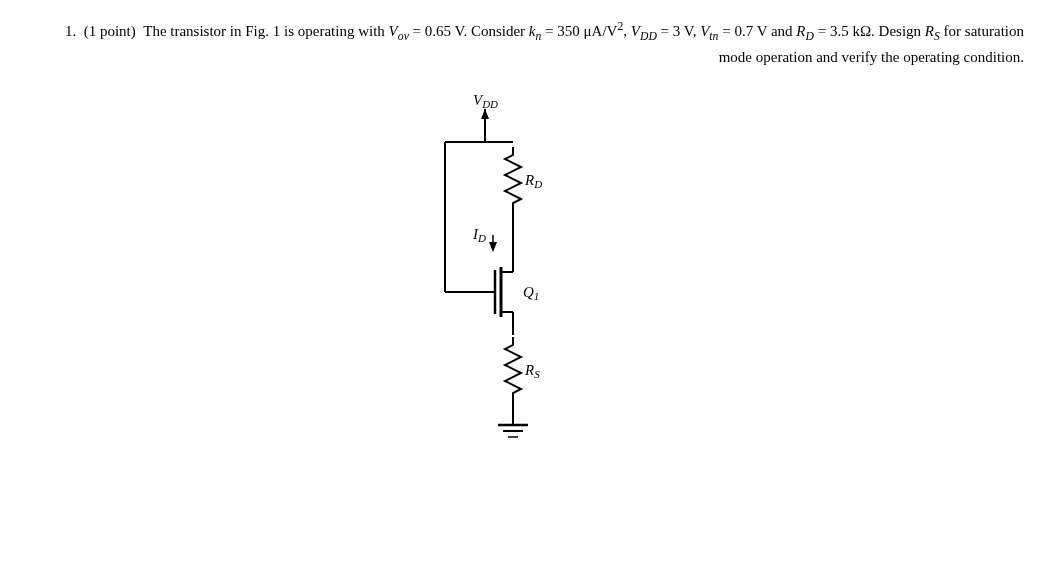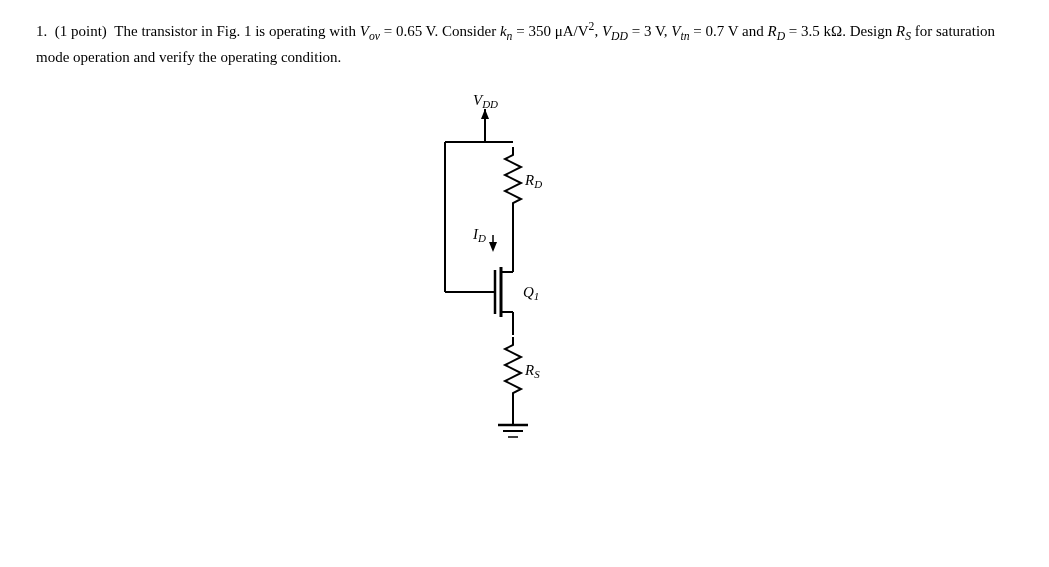--- a/index.html
+++ b/index.html
@@ -8,21 +8,22 @@
       font-family: "Times New Roman", Times, serif;
       font-size: 15px;
       color: #000;
       width: 1049px;
       min-height: 567px;
       padding: 18px 24px 18px 24px;
     }
     .problem-text {
       max-width: 980px;
       line-height: 1.55;
-      margin-left: 12px;
+      margin-left: 20px;
+      text-align: right;
     }
     .circuit-container {
       display: flex;
       justify-content: center;
       margin-top: 18px;
       margin-left: -60px;
     }
     .circuit-svg {
       display: block;
     }

